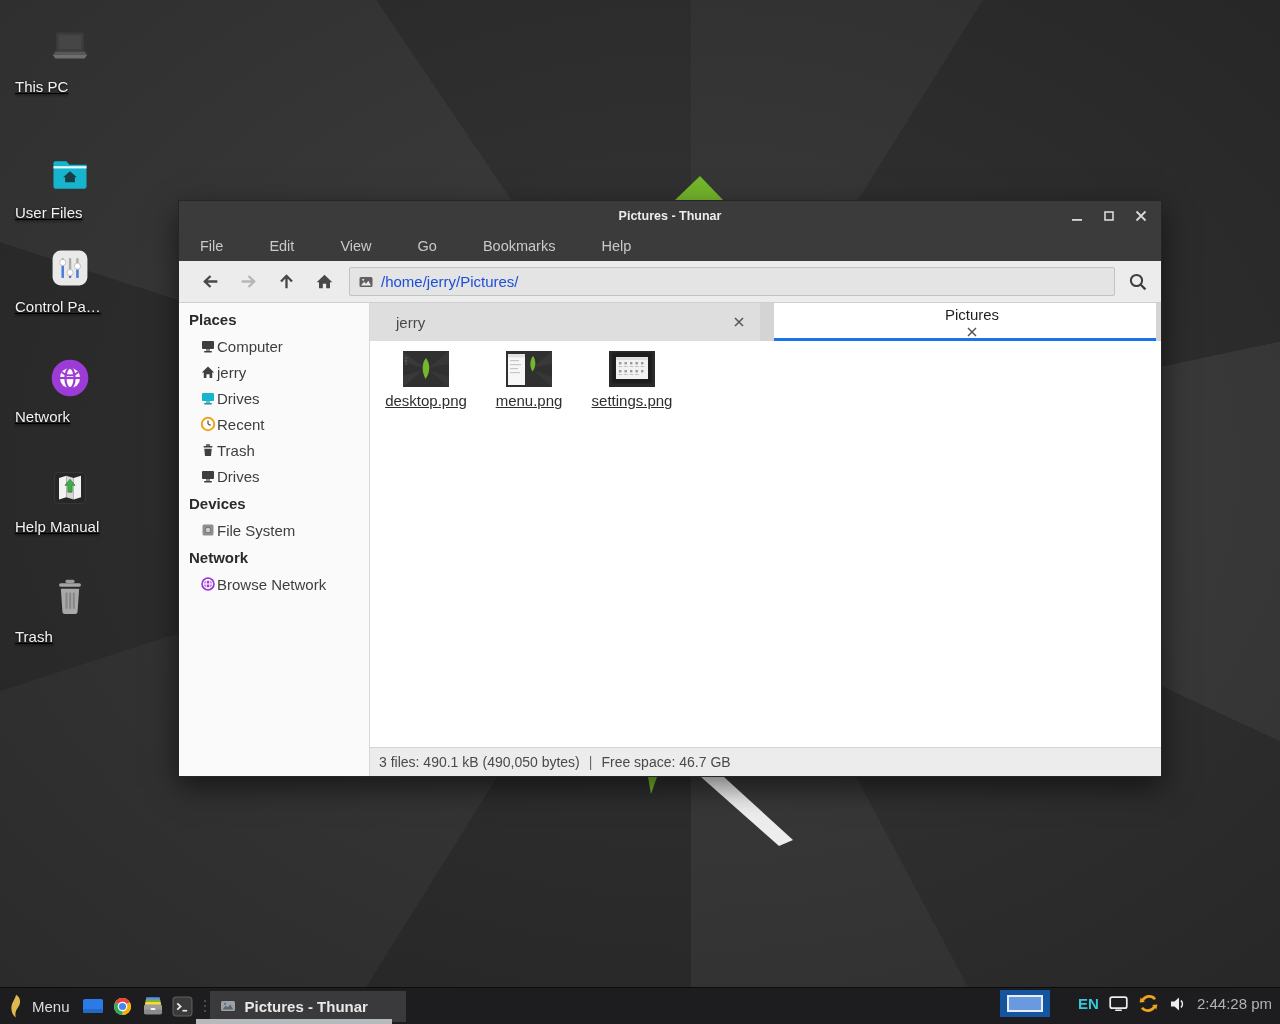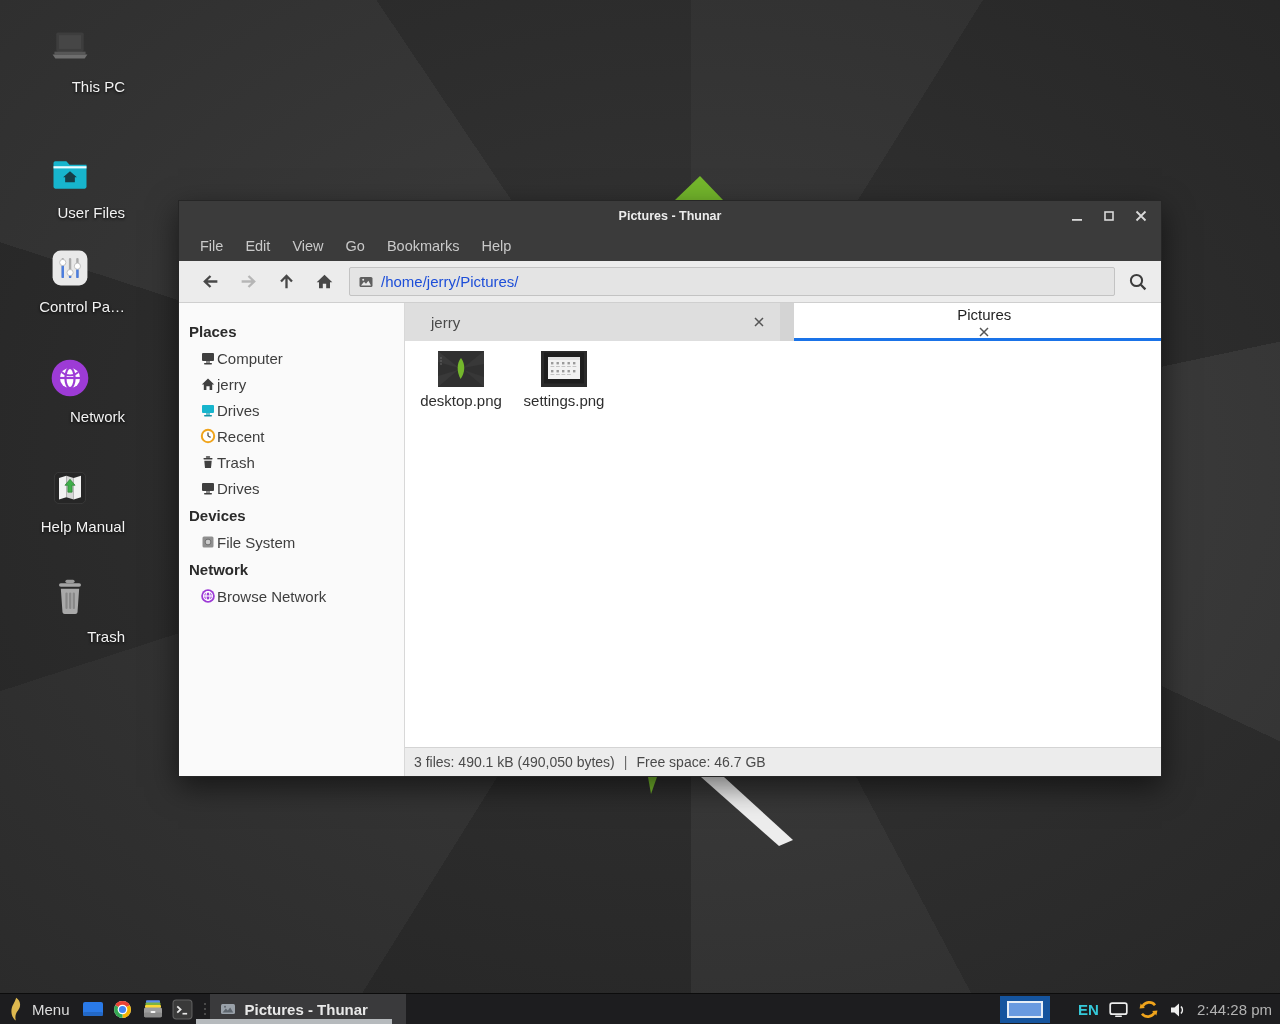--- a/index.html
+++ b/index.html
@@ -13,75 +13,75 @@
       radial-gradient(ellipse 120% 120% at 54% 47%, rgba(255,255,255,0.04), rgba(0,0,0,0.30) 88%),
       conic-gradient(from 0deg at 54% 47%,
         #353535 0deg 32deg, #2c2c2c 32deg 78deg, #3a3a3a 78deg 115deg,
         #2e2e2e 115deg 152deg, #373737 152deg 180deg, #2b2b2b 180deg 212deg,
         #343434 212deg 252deg, #2c2c2c 252deg 288deg, #383838 288deg 326deg,
         #2e2e2e 326deg 360deg);
   }
   .wp-deco { position:absolute; inset:0; pointer-events:none; }
 
   
-  .desk-icon { position:absolute; left:15px; width:110px; text-align:right; cursor:default; }
+  .desk-icon { position:absolute; left:15px; width:110px; text-align:left; cursor:default;text-decoration:underline; }
   .desk-icon .icon svg { display:block; margin:0 auto; }
   .desk-label { margin-top:8px; font-size:15px; color:#f2f2f2;
     text-shadow:0 1px 3px rgba(0,0,0,.9); white-space:nowrap; }
 
   
   .window { position:absolute; left:178px; top:200px; width:984px; height:577px;
     box-shadow:0 10px 28px rgba(0,0,0,.55); border:1px solid #262626; display:flex; flex-direction:column;
     background:#fff; }
   .titlebar { height:30px; background:#3b3b3b; position:relative; flex:0 0 30px; }
   .win-title { position:absolute; left:0; right:0; top:0; height:30px; line-height:30px;
     text-align:center; font-size:12.5px; font-weight:bold; color:#ececec; }
   .win-controls { position:absolute; right:10px; top:0; height:30px; display:flex; align-items:center; gap:12px; }
   .wc { width:20px; height:20px; display:flex; align-items:center; justify-content:center; cursor:pointer; }
 
-  .menubar { height:30px; background:#3b3b3b; display:flex; align-items:center; padding-left:10px; flex:0 0 30px; }
+  .menubar { height:30px; background:#3b3b3b; display:flex; align-items:center; padding-left:10px; flex:0 0 30px;gap:24px; }
   .menu-item { color:#c9c9c9; font-size:14.5px; padding:0 11px; height:30px; line-height:30px; cursor:pointer; }
 
   .toolbar { height:42px; background:#ececec; border-bottom:1px solid #cfcfcf;
     display:flex; align-items:center; padding:0 0 0 12px; flex:0 0 42px; }
   .nav-btn { width:38px; height:34px; display:flex; align-items:center; justify-content:center; cursor:pointer; }
   .pathbar { flex:1; height:29px; margin-left:6px; background:#e4e4e4; border:1px solid #c3c3c3;
     border-radius:2px; display:flex; align-items:center; padding:0 8px; gap:7px; }
   .path-text { font-size:15px; color:#1d4ed8; }
   .search-btn { width:46px; height:34px; display:flex; align-items:center; justify-content:center; cursor:pointer; }
 
   .content { flex:1; display:flex; min-height:0; }
-  .sidebar { width:226px; background:#fafafa; border-right:1px solid #d8d8d8; padding-top:14px; overflow:hidden; }
+  .sidebar { width:191px; background:#fafafa; border-right:1px solid #d8d8d8; padding-top:2px; overflow:hidden; }
   .side-header { height:28px; display:flex; align-items:center; padding-left:10px;
     font-size:15px; font-weight:bold; color:#2b2b2b; }
   .side-row { height:26px; display:flex; align-items:center; padding-left:21px; gap:1px;
     font-size:15px; color:#3e3e3e; cursor:pointer; }
   .side-row .icon { width:16px; height:16px; display:flex; }
 
   .main { flex:1; display:flex; flex-direction:column; min-width:0; }
   .tabbar { height:38px; background:#d4d4d4; display:flex; flex:0 0 38px; }
   .tab { height:38px; display:flex; align-items:center; padding:0 12px 0 26px; cursor:pointer; }
   .tab.inactive { width:390px; background:#dedede; }
   .tab-spacer { width:14px; }
   .tab.active { width:382px; background:#ffffff; border-bottom:3px solid var(--accent,#1a73e8); padding-top:3px;flex-direction:column; }
   .tab.active .tab-label { color:#1f1f1f; }
   .tab-label { flex:1; font-size:15px; color:#4a4a4a; }
   .tab-close { font-size:13px; color:#555; padding:2px 4px; cursor:pointer; }
 
   .files { flex:1; background:#fff; display:flex; align-items:flex-start; padding:10px 8px; gap:7px; }
   .file-item { width:96px; text-align:center; cursor:pointer; }
   .file-item .icon svg { display:block; margin:0 auto; }
-  .file-label { margin-top:5px; font-size:15px; color:#2e2e2e; }
+  .file-label { margin-top:5px; font-size:15px; color:#2e2e2e;text-decoration:underline; }
 
   .statusbar { height:29px; background:#ececec; border-top:1px solid #d4d4d4;
     display:flex; align-items:center; padding-left:9px; font-size:14px; color:#4a4a4a; flex:0 0 29px; }
   .statusbar .sep { margin:0 9px; color:#6a6a6a; }
 
   
-  .taskbar { position:absolute; left:0; right:0; bottom:0; height:31px; background:#1d1d1f;
+  .taskbar { position:absolute; left:0; right:0; bottom:0; height:37px; background:#1d1d1f;
     border-top:1px solid #0c0c0c; display:flex; align-items:center; }
   .menu-btn { display:flex; align-items:center; gap:7px; padding:0 8px; height:31px; cursor:pointer; }
   .menu-btn-label { color:#dcdcdc; font-size:15px; font-weight:500; }
   .launcher { width:30px; height:31px; display:flex; align-items:center; justify-content:center; cursor:pointer; }
   .tb-handle { width:10px; height:31px; display:flex; flex-direction:column; align-items:center;
     justify-content:center; gap:3px; margin-left:2px; }
   .tb-handle i { width:2px; height:2px; background:#5a5a5a; border-radius:50%; }
   .task-btn { width:196px; height:31px; background:#3a3a3c; display:flex; align-items:center;
     gap:9px; padding:0 10px; cursor:pointer; position:relative; }
   .task-btn-label { color:#e8e8e8; font-size:15px; font-weight:bold; white-space:nowrap; }
@@ -364,20 +364,35 @@
                   <polygon points="0,0 21,17 0,11" fill="#3a3a3a"></polygon>
                   <polygon points="46,0 25,17 46,13" fill="#383838"></polygon>
                   <polygon points="0,36 20,19 0,25" fill="#393939"></polygon>
                   <polygon points="46,36 26,19 46,26" fill="#373737"></polygon>
                   <path d="M23 7 C18.8 12 18.4 20.5 22.6 28 C27 22 27.8 13 23 7 Z" fill="#74b72c"></path>
                   <circle cx="3" cy="7" r="0.7" fill="#7a7a7a"></circle>
                   <circle cx="3" cy="10" r="0.7" fill="#7a7a7a"></circle>
                   <circle cx="3" cy="13" r="0.7" fill="#7a7a7a"></circle>
                 </svg></span>
        <div class="file-label">desktop.png</div>
+     </div>
+            <div class="file-item">
+       <span class="icon"><svg width="46" height="36" viewBox="0 0 46 36">
+                  <rect width="46" height="36" fill="#303030"></rect>
+                  <polygon points="46,0 26,17 46,13" fill="#383838"></polygon>
+                  <polygon points="46,36 27,19 46,26" fill="#373737"></polygon>
+                  <path d="M27 5 C23.8 9 23.4 15.5 26.4 20.5 C30 16.5 30.4 9.5 27 5 Z" fill="#74b72c"></path>
+                  <rect x="2" y="3" width="17" height="31" fill="#f7f7f7"></rect>
+                  <rect x="2" y="3" width="17" height="3.4" fill="#e2e2e2"></rect>
+                  <rect x="4" y="9" width="9" height="1.2" fill="#c6c6c6"></rect>
+                  <rect x="4" y="13" width="11" height="1.2" fill="#c6c6c6"></rect>
+                  <rect x="4" y="17" width="8" height="1.2" fill="#c6c6c6"></rect>
+                  <rect x="4" y="21" width="10" height="1.2" fill="#c6c6c6"></rect>
+                </svg></span>
+       <div class="file-label">menu.png</div>
      </div>
             <div class="file-item">
        <span class="icon"><svg width="46" height="36" viewBox="0 0 46 36">
                   <rect width="46" height="36" fill="#2a2a2a"></rect>
                   <rect x="3" y="1.5" width="40" height="31" rx="1" fill="#1e1e1e"></rect>
                   <rect x="7" y="6" width="32" height="22" fill="#f2f2f2"></rect>
                   <rect x="7" y="6" width="32" height="3" fill="#e0e0e0"></rect>
                   <g fill="#9a9a9a">
                     <rect x="10" y="11" width="2.4" height="2.4"></rect>
                     <rect x="15.5" y="11" width="2.4" height="2.4"></rect>

